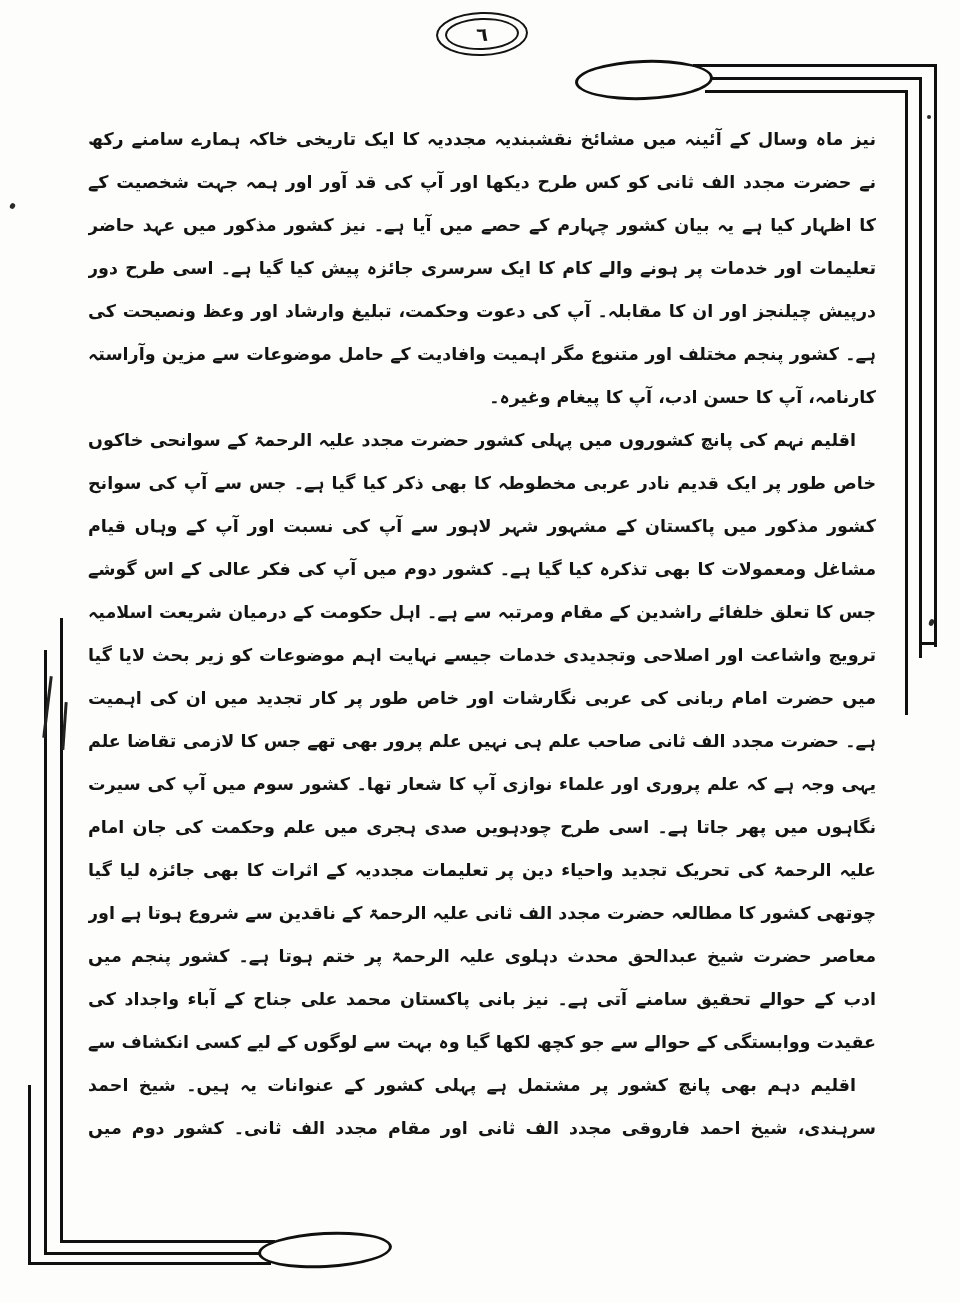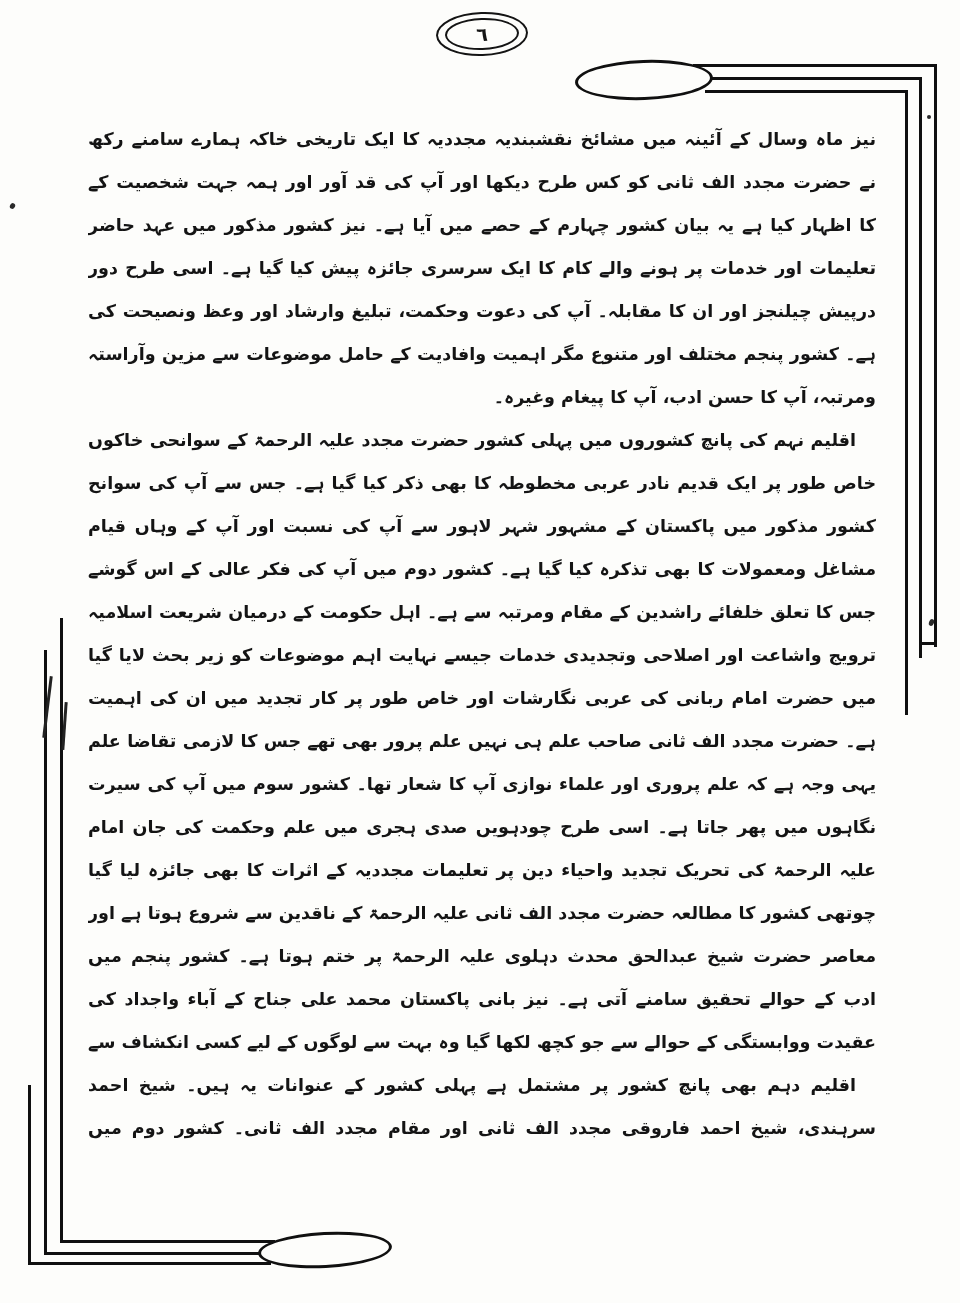--- a/index.html
+++ b/index.html
@@ -107,21 +107,21 @@
   <div class="tick-a"></div>
   <div class="tick-b"></div>
 
   <div class="body-text" id="body-text">
       <div class="line">نیز ماہ وسال کے آئینہ میں مشائخ نقشبندیہ مجددیہ کا ایک تاریخی خاکہ ہمارے سامنے رکھ دیتی ہے۔ مستشرقین</div>
       <div class="line">نے حضرت مجدد الف ثانی کو کس طرح دیکھا اور آپ کی قد آور اور ہمہ جہت شخصیت کے بارے میں کن آراء</div>
       <div class="line">کا اظہار کیا ہے یہ بیان کشور چہارم کے حصے میں آیا ہے۔ نیز کشور مذکور میں عہد حاضر میں آپ کی شخصیت،</div>
       <div class="line">تعلیمات اور خدمات پر ہونے والے کام کا ایک سرسری جائزہ پیش کیا گیا ہے۔ اسی طرح دور حاضر میں</div>
       <div class="line">درپیش چیلنجز اور ان کا مقابلہ۔ آپ کی دعوت وحکمت، تبلیغ وارشاد اور وعظ ونصیحت کی روشنی میں پیش کیا گیا</div>
       <div class="line">ہے۔ کشور پنجم مختلف اور متنوع مگر اہمیت وافادیت کے حامل موضوعات سے مزین وآراستہ ہے مثلاً آپ کا</div>
-      <div class="line end">ومرتبہ، آپ کا حسن ادب، آپ کا پیغام وغیرہ۔</div>
+      <div class="line end">کارنامہ، آپ کا حسن ادب، آپ کا پیغام وغیرہ۔</div>
       <div class="line indent">اقلیم نہم کی پانچ کشوروں میں پہلی کشور حضرت مجدد علیہ الرحمۃ کے سوانحی خاکوں پر مشتمل ہے۔ جس میں</div>
       <div class="line">خاص طور پر ایک قدیم نادر عربی مخطوطہ کا بھی ذکر کیا گیا ہے۔ جس سے آپ کی سوانح پر روشنی پڑتی ہے۔ نیز</div>
       <div class="line">کشور مذکور میں پاکستان کے مشہور شہر لاہور سے آپ کی نسبت اور آپ کے وہاں قیام فرمانے اور</div>
       <div class="line">مشاغل ومعمولات کا بھی تذکرہ کیا گیا ہے۔ کشور دوم میں آپ کی فکر عالی کے اس گوشے پر روشنی ڈالی گئی ہے</div>
       <div class="line">جس کا تعلق خلفائے راشدین کے مقام ومرتبہ سے ہے۔ اہل حکومت کے درمیان شریعت اسلامیہ کی</div>
       <div class="line">ترویج واشاعت اور اصلاحی وتجدیدی خدمات جیسے نہایت اہم موضوعات کو زیر بحث لایا گیا ہے۔ کشور سوم</div>
       <div class="line">میں حضرت امام ربانی کی عربی نگارشات اور خاص طور پر کار تجدید میں ان کی اہمیت وافادیت کا ذکر کیا گیا</div>
       <div class="line">ہے۔ حضرت مجدد الف ثانی صاحب علم ہی نہیں علم پرور بھی تھے جس کا لازمی تقاضا علم وعلماء سے محبت ہے</div>
       <div class="line">یہی وجہ ہے کہ علم پروری اور علماء نوازی آپ کا شعار تھا۔ کشور سوم میں آپ کی سیرت کا یہ پہلو بھی ہماری</div>
       <div class="line">نگاہوں میں پھر جاتا ہے۔ اسی طرح چودہویں صدی ہجری میں علم وحکمت کی جان امام احمد رضا خاں بریلوی</div>

